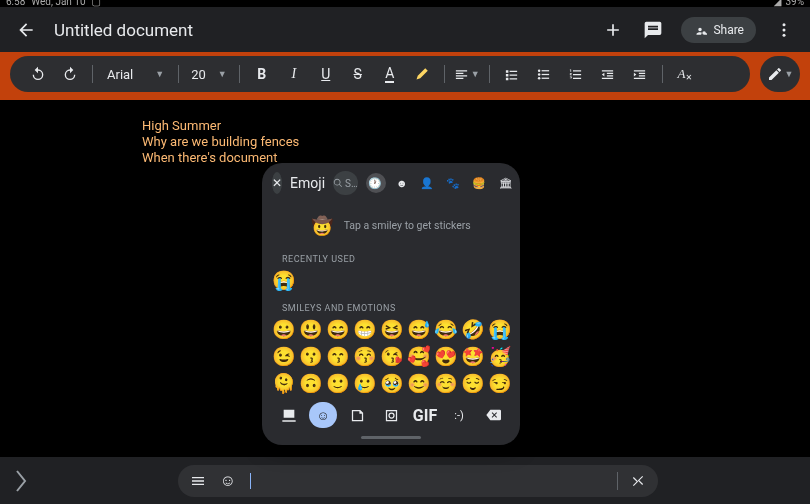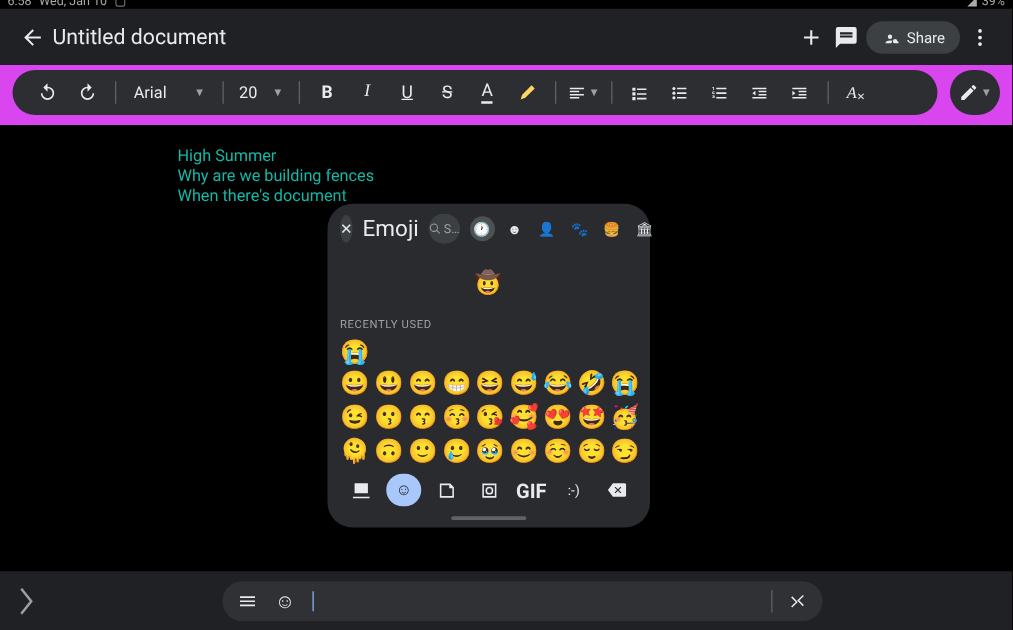--- a/index.html
+++ b/index.html
@@ -4,53 +4,53 @@
 <style>
   * { box-sizing: border-box; margin: 0; padding: 0; }
   html, body { width: 810px; height: 504px; overflow: hidden; font-family: Roboto, Arial, sans-serif; background:#000; color:#e8eaed; }
   
   
   .status-bar { height: 7px; background:#000; display:flex; justify-content:space-between; align-items:flex-end; padding:0 6px; font-size:10px; color:#aaa;}
   .status-left { display:flex; gap:6px; align-items:center;}
   .status-right { display:flex; gap:4px; align-items:center;}
   
   
-  .header { height: 45px; background:#202124; display:flex; align-items:center; padding:0 14px; gap:4px;}
+  .header { height: 45px; background:#202124; display:flex; align-items:center; padding:0 14px; gap:16px;}
   .header .title { font-size:17px; color:#e8eaed; flex:1;}
   .icon-btn { width:24px; height:24px; display:flex; align-items:center; justify-content:center; color:#e8eaed; cursor:pointer;}
   .share-btn { display:flex; align-items:flex-end; gap:6px; background:#3c4043; color:#e8eaed; padding:6px 12px; border-radius:16px; font-size:12px;}
   .share-btn svg{width:14px;height:14px;}
   
   
-  .toolbar-wrap { background:#d946ef; padding:4px 10px 8px 10px; display:flex; align-items:center; gap:10px;}
+  .toolbar-wrap { background:#c2410c; padding:4px 10px 8px 10px; display:flex; align-items:center; gap:10px;}
   .toolbar { flex:1; background:#2d2e31; border-radius:22px; height:36px; display:flex; align-items:center; padding:0 14px; gap:4px;}
   .tb-btn { width:28px; height:28px; display:flex; align-items:center; justify-content:center; color:#e8eaed; border-radius:4px;}
   .tb-sep { width:1px; height:18px; background:#5f6368; margin:0 4px;}
   .font-sel { display:flex; align-items:center; gap:22px; font-size:13px; padding:0 6px;}
   .size-sel { display:flex; align-items:center; gap:12px; font-size:13px; padding:0 4px;}
   .chev { font-size:9px; color:#9aa0a6;}
   .pen-btn { width:40px; height:36px; background:#2d2e31; border-radius:18px; display:flex; align-items:center; justify-content:center; gap:2px;}
   
   
   .doc-area { position:relative; background:#000; height: calc(504px - 7px - 45px - 48px - 48px); }
-  .doc-text { position:absolute; top:18px; left:142px; font-size:13px; line-height:16px; color:#14b8a6;}
+  .doc-text { position:absolute; top:18px; left:142px; font-size:13px; line-height:16px; color:#fdba74;}
   
   
   .emoji-panel { position:absolute; top:63px; left:262px; width:258px; background:#2a2b2f; border-radius:20px; padding-bottom:6px; box-shadow:0 4px 20px rgba(0,0,0,0.5);}
   .ep-head { display:flex; align-items:center; gap:8px; padding:8px 10px 6px 10px;}
   .ep-close { width:22px; height:22px; display:flex; align-items:center; justify-content:center; background:#3c4043; border-radius:50%; font-size:12px;}
-  .ep-title { font-size:18px; color:#e8eaed;}
+  .ep-title { font-size:14px; color:#e8eaed;}
   .ep-search { width:30px; height:24px; background:#3c4043; border-radius:12px; display:flex; align-items:center; justify-content:center; font-size:10px; color:#9aa0a6; gap:2px;}
   .ep-tabs { display:flex; gap:6px; align-items:center;}
   .ep-tab { width:20px; height:20px; display:flex; align-items:center; justify-content:center; border-radius:10px; font-size:11px; color:#e8eaed;}
   .ep-tab.active { background:#4f5054;}
   .ep-sticker-hint { display:flex; align-items:center; justify-content:center; gap:10px; padding:14px 0; font-size:10.5px; color:#9aa0a6;}
   .ep-sticker-hint .sticker-ic { font-size:18px;}
   .ep-section { padding:0 10px;}
-  .ep-label { font-size:9px; letter-spacing:0.5px; color:#9aa0a6; margin:4px 0 4px 0;}
+  .ep-label { font-size:9px; letter-spacing:0.5px; color:#9aa0a6; margin:4px 0 4px 10px;}
   .ep-grid { display:grid; grid-template-columns: repeat(9, 1fr); gap:2px;}
   .ep-emoji { width:25px; height:25px; display:flex; align-items:center; justify-content:center; font-size:19px; cursor:pointer;}
   .ep-recent { display:flex;}
   .ep-nav { display:flex; justify-content:space-around; align-items:center; padding:6px 10px 2px 10px;}
   .ep-nav-btn { width:28px; height:26px; display:flex; align-items:center; justify-content:center; border-radius:13px; font-size:13px; color:#e8eaed;}
   .ep-nav-btn.sel { background:#a8c7fa; color:#1a1a1a;}
   .ep-handle { width:60px; height:3px; background:#5f6368; border-radius:2px; margin:6px auto 0 auto;}
   
   
   .bottom-bar { height:48px; background:#202124; display:flex; align-items:center; padding:0 10px; border-top:1px solid #000;}
@@ -226,26 +226,28 @@
         <div class="ep-tab active">🕐</div>
         <div class="ep-tab">☻</div>
         <div class="ep-tab">👤</div>
         <div class="ep-tab">🐾</div>
         <div class="ep-tab">🍔</div>
         <div class="ep-tab">🏛</div>
       </div>
     </div>
     <div class="ep-sticker-hint">
       <span class="sticker-ic">🤠</span>
+      <span>Tap a smiley to get stickers</span>
     </div>
     <div class="ep-section">
       <div class="ep-label">RECENTLY USED</div>
       <div class="ep-recent">
         <div class="ep-emoji">😭</div>
       </div>
+      <div class="ep-label" style="margin-top:10px">SMILEYS AND EMOTIONS</div>
       <div class="ep-grid" id="emoji-grid">
           <div class="ep-emoji">😀</div>
           <div class="ep-emoji">😃</div>
           <div class="ep-emoji">😄</div>
           <div class="ep-emoji">😁</div>
           <div class="ep-emoji">😆</div>
           <div class="ep-emoji">😅</div>
           <div class="ep-emoji">😂</div>
           <div class="ep-emoji">🤣</div>
           <div class="ep-emoji">😭</div>

